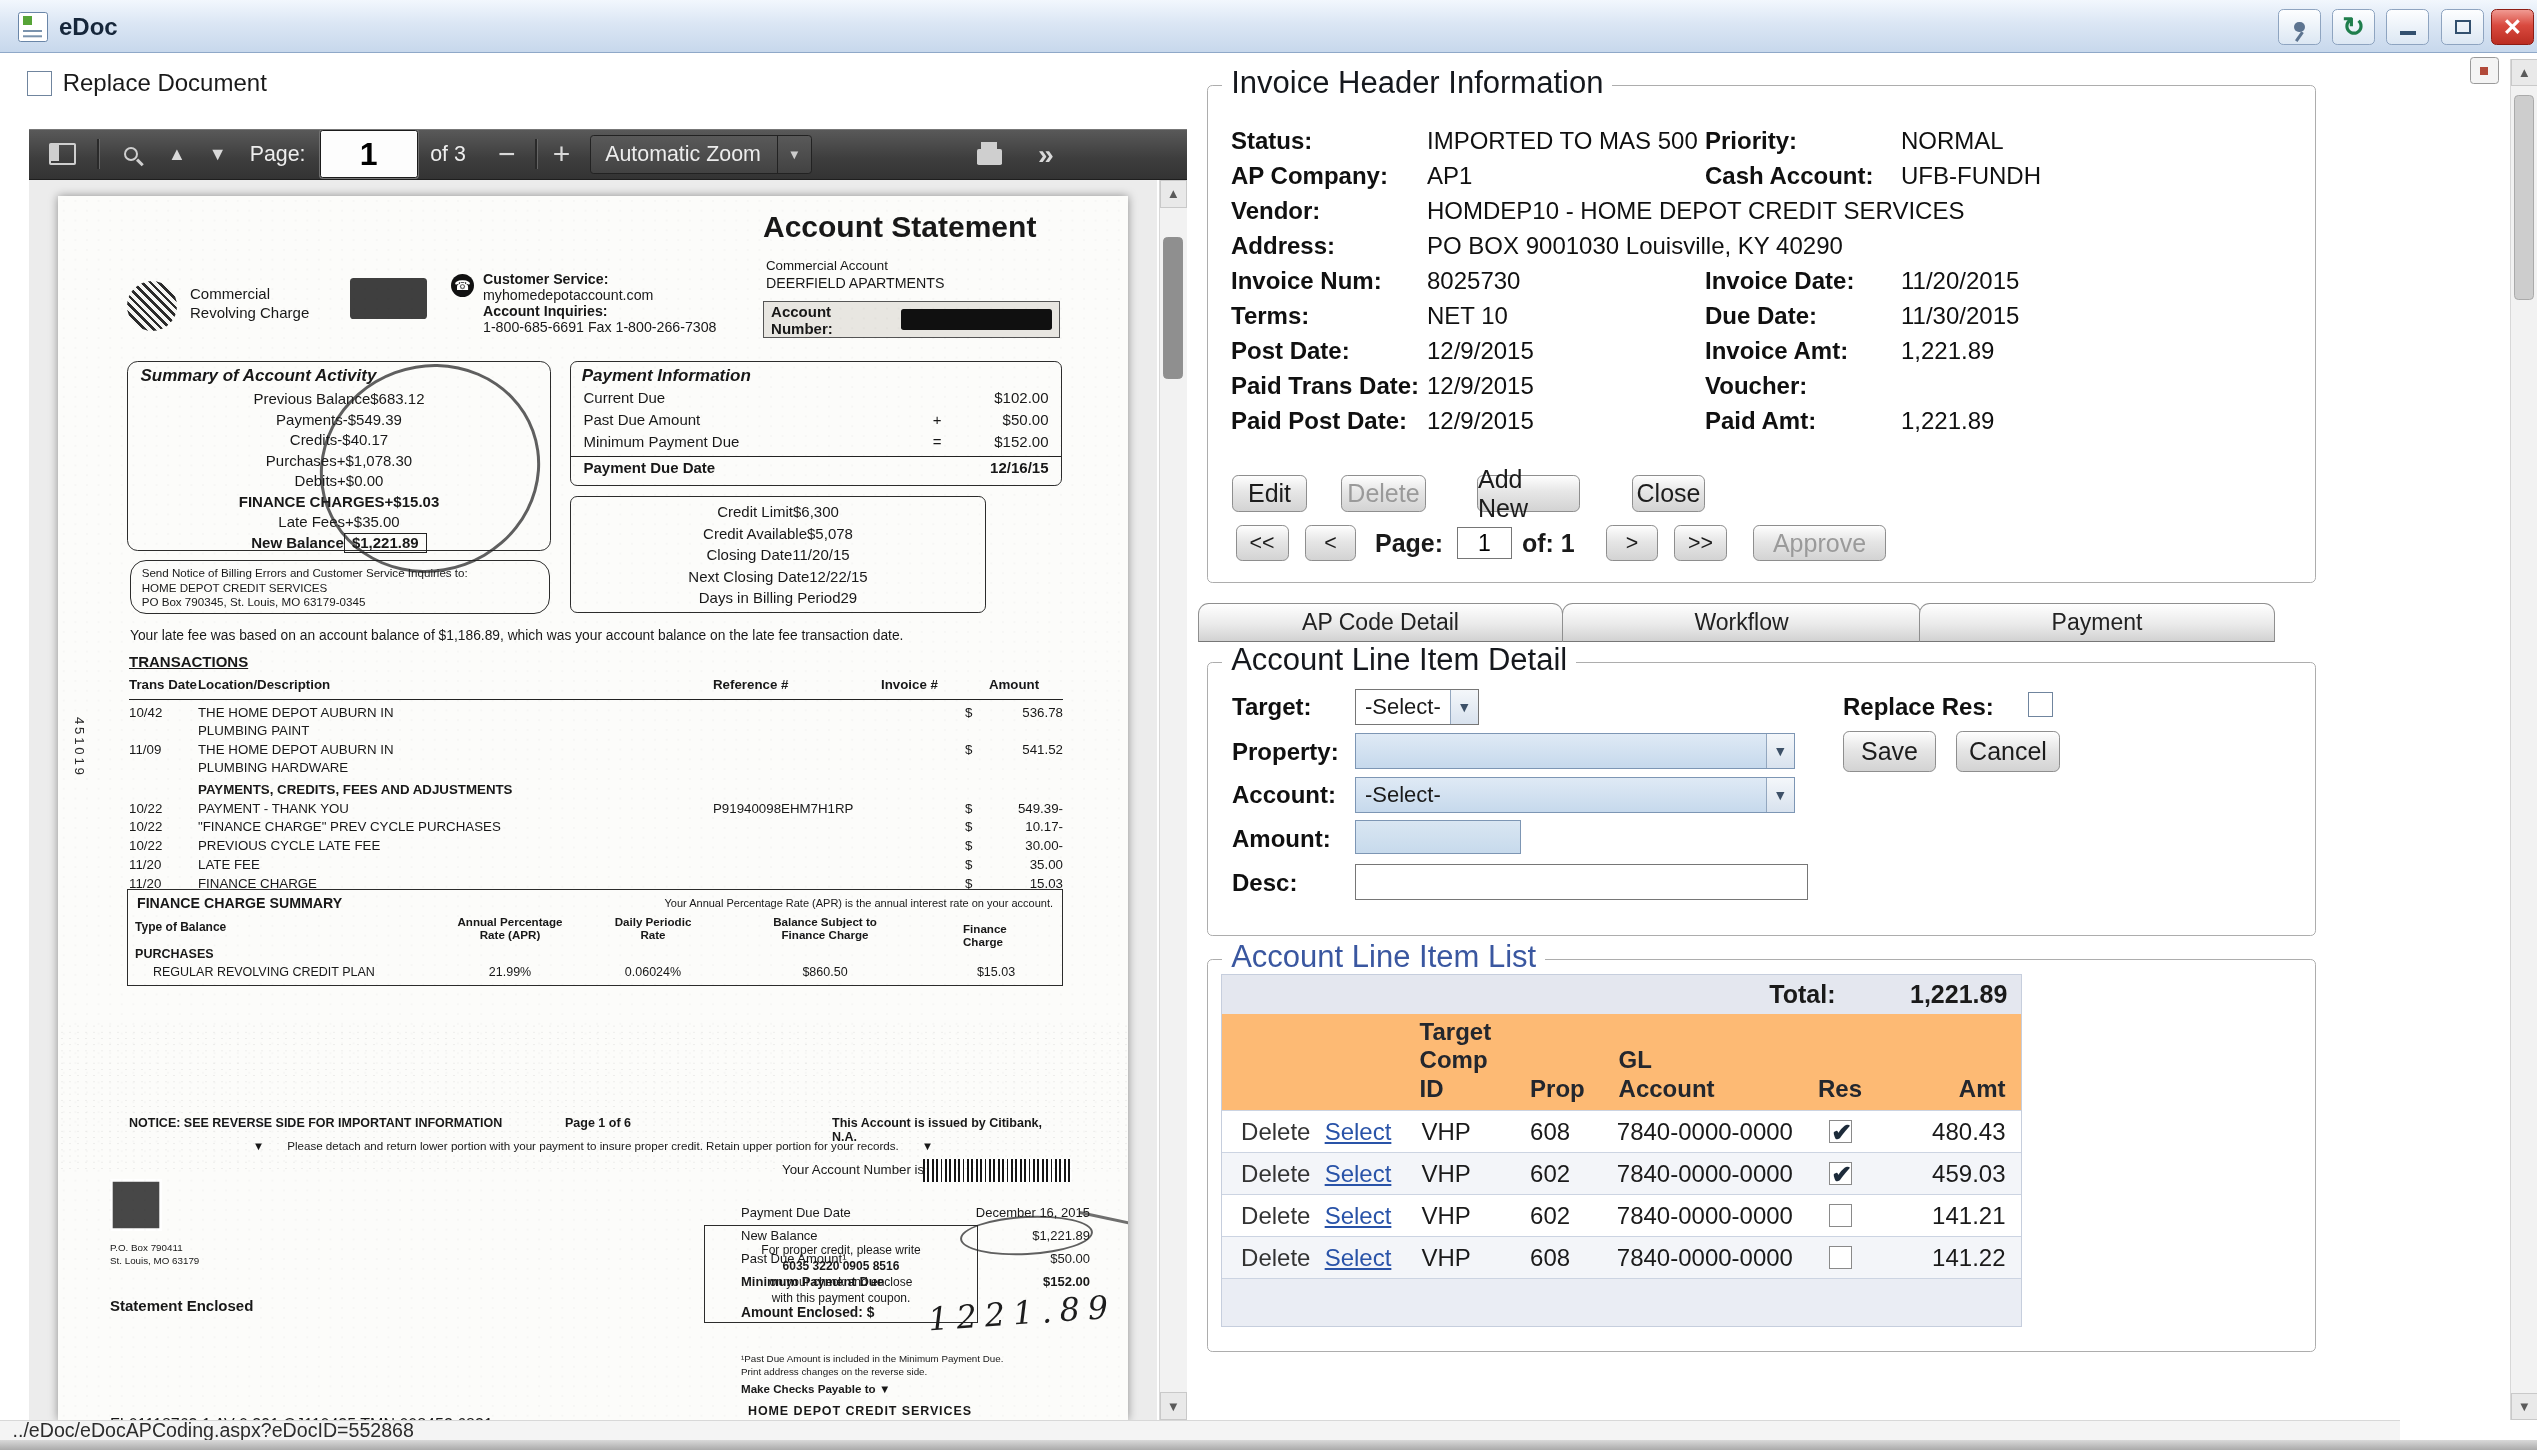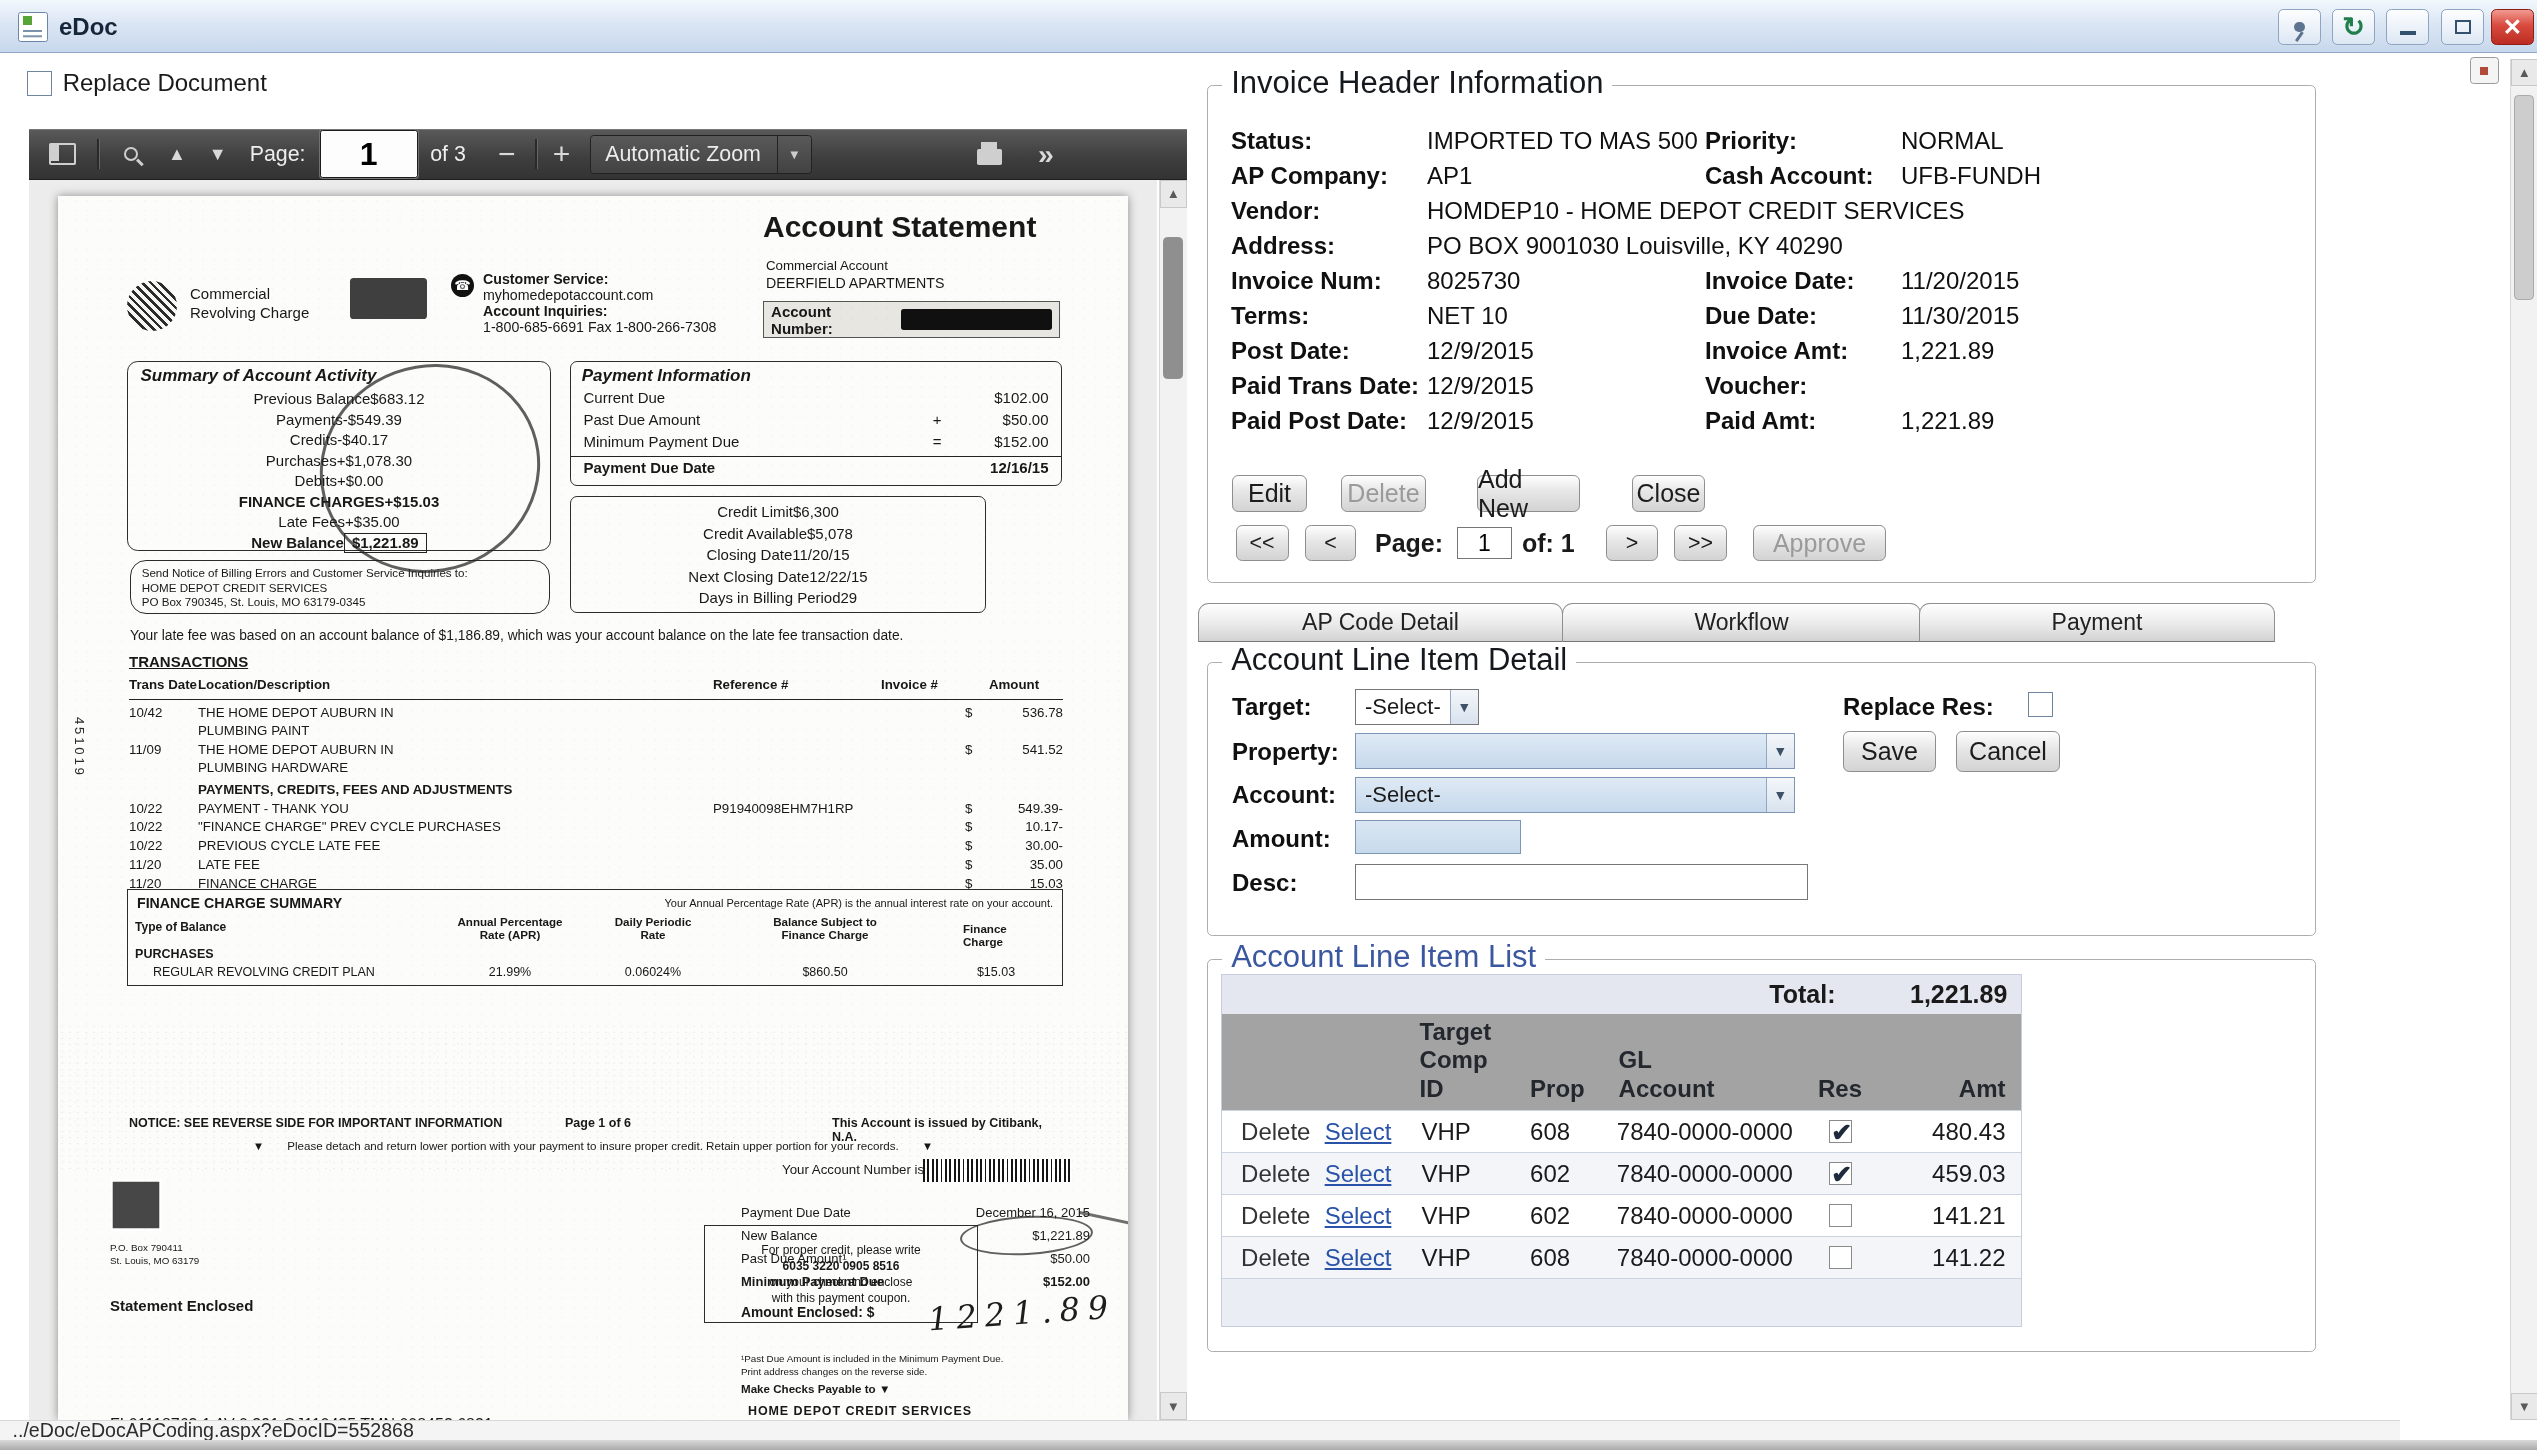--- a/index.html
+++ b/index.html
@@ -102,21 +102,21 @@
     font-size:14.2px; color:#3d5168; }
   .combo.blue { background:linear-gradient(#dfeaf5,#c6d9ec); }
   .combo.white { background:#fff; border-color:#767676; }
   .tinput { position:absolute; border:0.9px solid #767676; font-size:22px; padding:0 7.1px;
     font-family:"Liberation Sans",sans-serif; }
   .tinput.blue { background:linear-gradient(#d9e6f2,#c7daec); border-color:#7d96b4; }
 
   
   .lil-head, .lil-row, .lil-total { display:grid; grid-template-columns:191px 98px 101px 192px 73px 145px; }
   .lil-total { background:#e4e7ef; height:39px; align-items:center; }
-  .lil-head { background:#a3a3a3; height:96px; align-items:end; }
+  .lil-head { background:#fdba74; height:96px; align-items:end; }
   .lil-head .hc { font-weight:bold; font-size:24px; color:#23272e; line-height:28.5px; padding-bottom:7.1px; }
   .lil-row { height:42px; align-items:center; border-top:0.9px solid #ccd4e2; font-size:24px; }
   .lil-rows .lil-row:nth-child(even) { background:#f3f5f9; }
   .lil-amt { text-align:right; padding-right:16px; }
   .link-blue { color:#2953a8; text-decoration:underline; }
 </style>
 </head>
 <body>
 
 <div class="titlebar">

